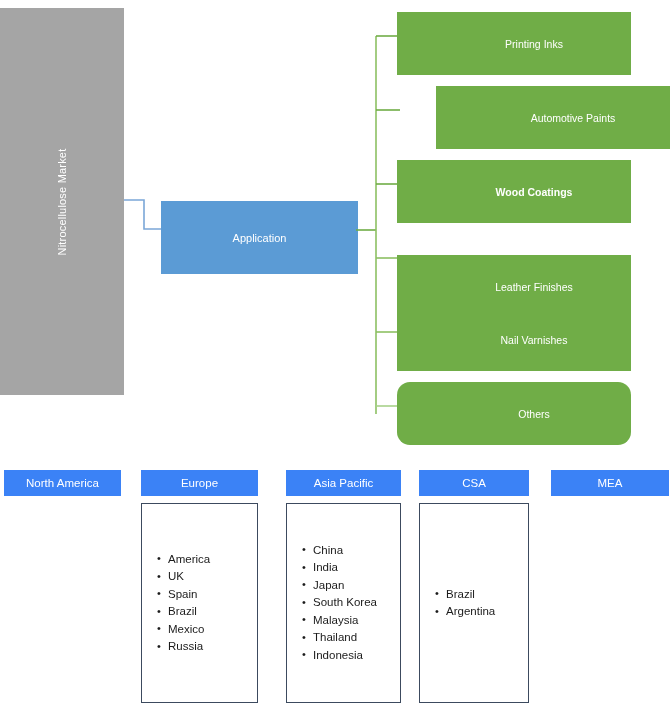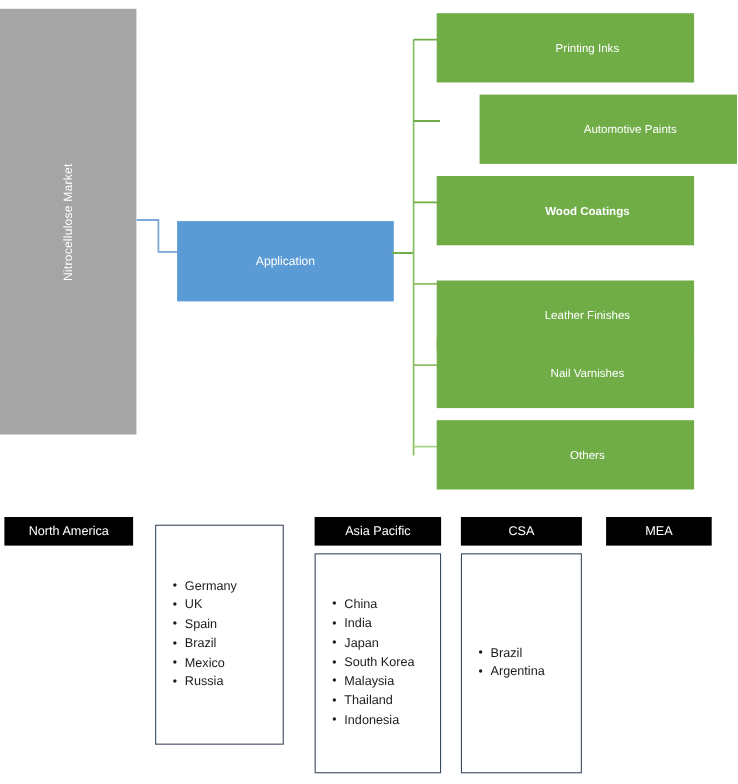--- a/index.html
+++ b/index.html
@@ -98,21 +98,21 @@
     width: 671px;
     height: 243px;
   }
   .region-col {
     position: absolute;
     top: 0;
     width: 117px;
   }
   .region-header {
     height: 26px;
-    background: #000000;
+    background: #3b82f6;
     color: #ffffff;
     font-size: 11.5px;
     display: flex;
     align-items: center;
     justify-content: center;
     box-sizing: border-box;
   }
   .region-body {
     margin-top: 7px;
     height: 200px;
@@ -181,34 +181,35 @@
 </div>
 <div class="leaf-box" style="top:160px;font-weight:bold;">
   <span class="leaf-label">Wood Coatings</span>
 </div>
 <div class="leaf-box" style="top:234px;margin-top:21px;">
   <span class="leaf-label">Leather Finishes</span>
 </div>
 <div class="leaf-box" style="top:308px;">
   <span class="leaf-label">Nail Varnishes</span>
 </div>
-<div class="leaf-box" style="top:382px;">
+<div class="leaf-box" style="top:382px;border-radius:13px;">
   <span class="leaf-label">Others</span>
 </div>
 
 <div class="regions">
 
   <div class="region-col" style="left:4px;">
     <div class="region-header">North America</div>
   </div>
 
   <div class="region-col" style="left:141px;">
+    <div class="region-header">Europe</div>
     <div class="region-body">
       <ul class="region-list">
-        <li>Germany</li>
+        <li>America</li>
         <li>UK</li>
         <li>Spain</li>
         <li>Brazil</li>
         <li>Mexico</li>
         <li>Russia</li>
       </ul>
     </div>
   </div>
 
   <div class="region-col" style="left:419px; width:110px;">
@@ -229,17 +230,17 @@
         <li>India</li>
         <li>Japan</li>
         <li>South Korea</li>
         <li>Malaysia</li>
         <li>Thailand</li>
         <li>Indonesia</li>
       </ul>
     </div>
   </div>
 
-  <div class="region-col" style="left:551px; width:96px;">
+  <div class="region-col" style="left:551px; width:118px;">
     <div class="region-header">MEA</div>
   </div>
 
 </div>
 
 </body></html>

